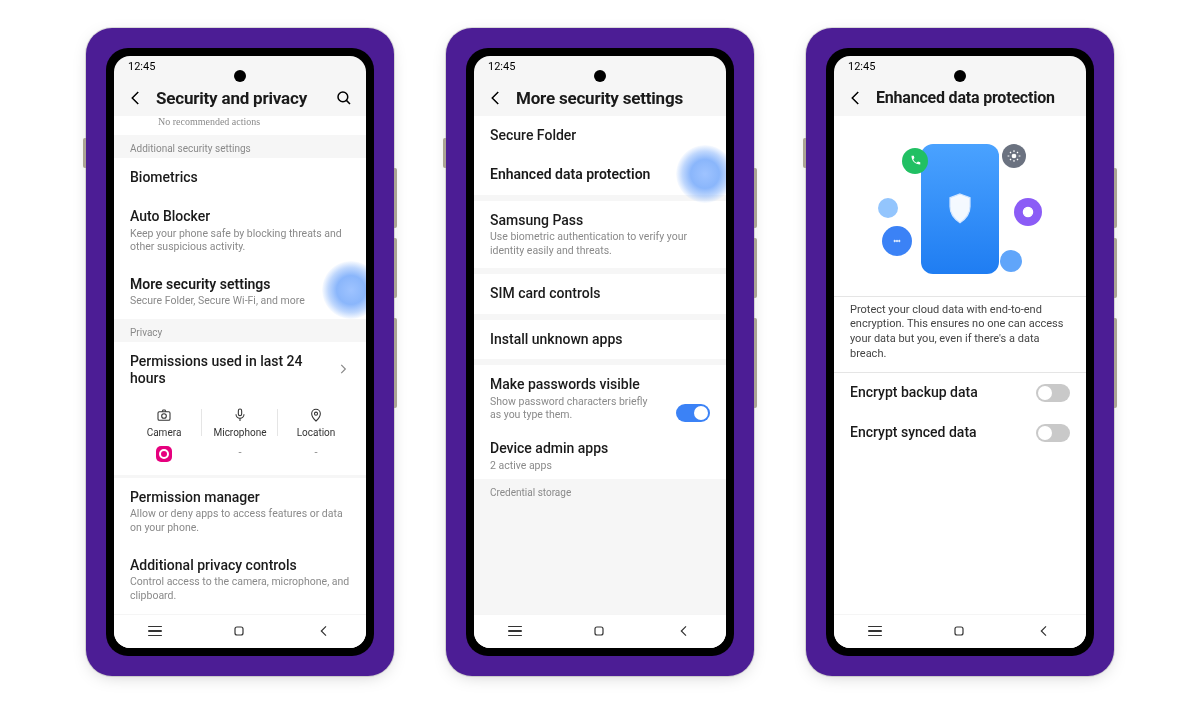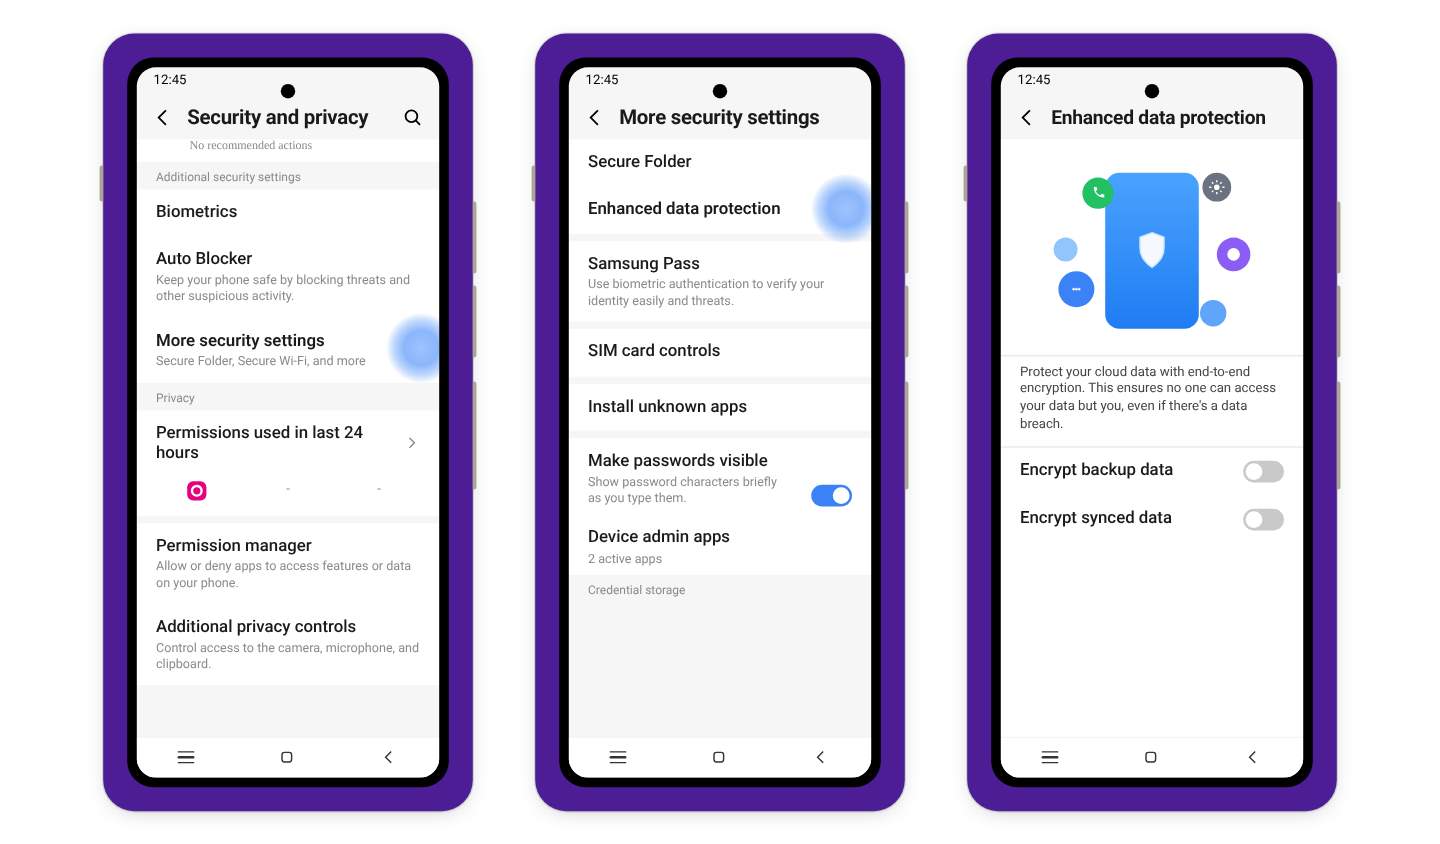--- a/index.html
+++ b/index.html
@@ -212,20 +212,44 @@
           </div>
         </div>
         <div class="section-head">Privacy</div>
         <div class="card">
           <div class="row with-chevron">
             <div class="txt title">Permissions used in last 24 hours</div>
             <span class="chev-right"><svg viewBox="0 0 24 24">
                     <polyline points="9 5 16 12 9 19"></polyline>
                   </svg></span>
           </div>
+          <div class="perm-grid">
+            <div class="cell sep">
+              <svg viewBox="0 0 24 24">
+                    <rect x="3" y="7" width="18" height="13" rx="2"></rect>
+                    <circle cx="12" cy="13.5" r="3.5"></circle>
+                    <path d="M9 7l1.5-2.5h3L15 7"></path>
+                  </svg>
+              <div>Camera</div>
+            </div>
+            <div class="cell sep">
+              <svg viewBox="0 0 24 24">
+                    <rect x="9.5" y="3" width="5" height="10" rx="2.5"></rect>
+                    <path d="M6 11a6 6 0 0 0 12 0M12 17v4"></path>
+                  </svg>
+              <div>Microphone</div>
+            </div>
+            <div class="cell">
+              <svg viewBox="0 0 24 24">
+                    <path d="M12 21s-6.5-6-6.5-11A6.5 6.5 0 0 1 18.5 10c0 5-6.5 11-6.5 11z"></path>
+                    <circle cx="12" cy="10" r="2.3"></circle>
+                  </svg>
+              <div>Location</div>
+            </div>
+          </div>
           <div class="apps-row">
             <div><span class="app-badge"></span></div>
             <div>-</div>
             <div>-</div>
           </div>
         </div>
         <div class="divider"></div>
         <div class="card">
           <div class="row">
             <div class="title">Permission manager</div>

